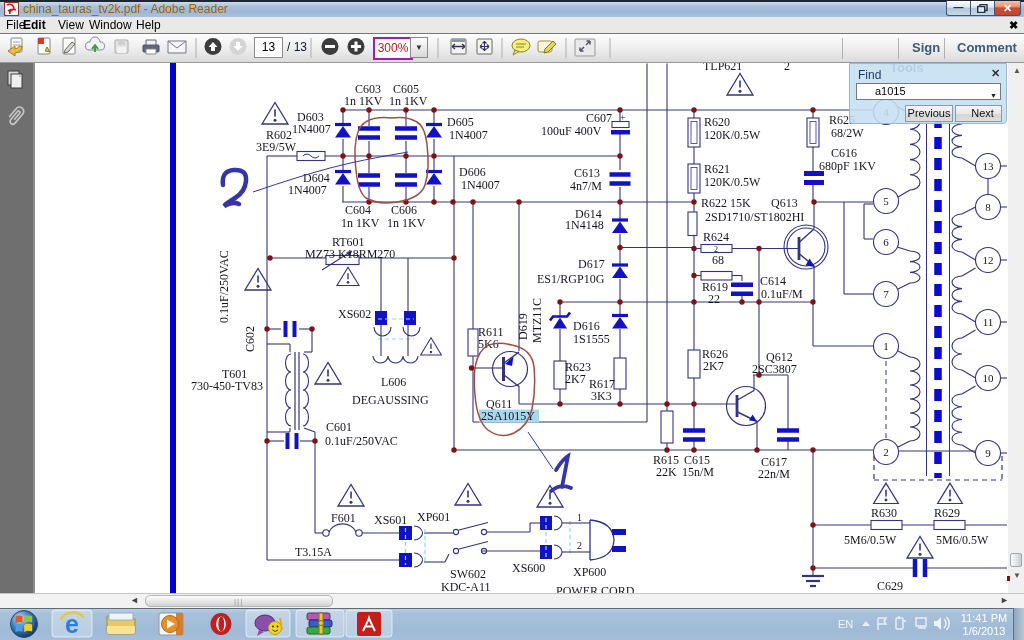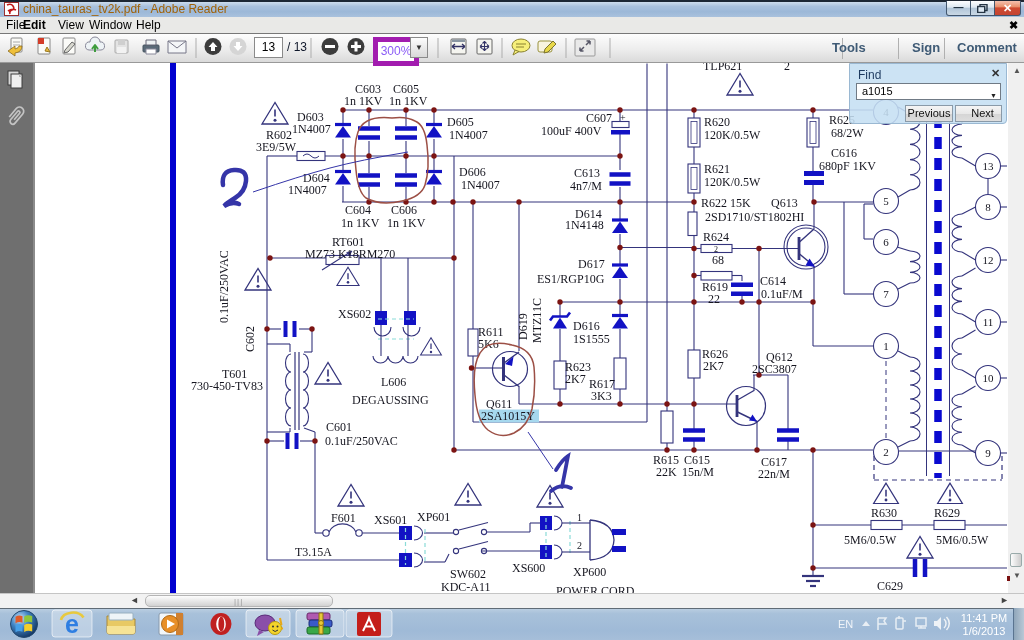--- a/index.html
+++ b/index.html
@@ -24,33 +24,33 @@
 #menubar span{position:absolute;top:1px;}
 
 #toolbar{left:0;top:33px;width:1024px;height:30px;
   background:linear-gradient(180deg,#fdfdfd 0%,#ededed 55%,#dadada 100%);
   border-bottom:1px solid #999;border-top:1px solid #777;box-sizing:border-box;}
 .tsep{position:absolute;top:4px;width:1px;height:21px;background:#b0b0b0;}
 .tbtxt{position:absolute;top:40px;font-size:13px;font-weight:bold;color:#3e5a75;}
 #pagebox{left:254px;top:37px;width:27px;height:19px;background:#fff;border:1px solid #8a8a8a;
   font-size:12px;color:#000;text-align:center;line-height:19px;}
 #pagetot{left:287px;top:40px;font-size:12px;color:#0f172a;}
-#zoombox{left:373px;top:37px;width:36px;height:19px;background:#fff;border:5px solid #a21caf;
-  font-size:12px;color:#8b5cf6;text-align:center;line-height:19px;}
+#zoombox{left:373px;top:37px;width:36px;height:19px;background:#fff;border:2px solid #a21caf;
+  font-size:12px;color:#b91c1c;text-align:center;line-height:19px;}
 #zoomdrop{left:410px;top:37px;width:16px;height:19px;border:1px solid #8a8a8a;
   background:linear-gradient(180deg,#fdfdfd,#d8d8d8);font-size:8px;color:#333;text-align:center;line-height:19px;}
 
 #sidebar{left:0;top:63px;width:35px;height:530px;background:#6f6f6f;border-right:2px solid #8c8c8c;box-sizing:border-box;}
 
 #find{left:849px;top:63px;width:158px;height:61px;background:rgba(197,223,242,0.88);
   border:1px solid #9ab8d2;border-radius:0 0 4px 4px;box-sizing:border-box;}
 #find .label{position:absolute;left:8px;top:4px;font-size:12px;color:#1d3a5f;}
 #find .x{position:absolute;left:141px;top:3px;font-size:11px;font-weight:bold;color:#333;}
 #findinput{position:absolute;left:6px;top:19px;width:145px;height:17px;background:#fff;
-  border:1px solid #707a85;box-sizing:border-box;font-size:11px;color:#000;padding-left:5px;line-height:15px;}
+  border:1px solid #707a85;box-sizing:border-box;font-size:11px;color:#000;padding-left:18px;line-height:15px;}
 #findinput .drop{position:absolute;right:3px;top:4px;font-size:7px;color:#222;}
 .findbtn{position:absolute;top:41px;height:17px;border:1px solid #8a9aa8;box-sizing:border-box;
   background:linear-gradient(180deg,#f5f5f5 0%,#e8e8e8 50%,#d5d5d5 55%,#dedede 100%);
   font-size:11px;color:#111;text-align:center;line-height:15px;}
 
 #vscroll{left:1008px;top:63px;width:16px;height:530px;background:#f0f0f0;}
 .varrow{position:absolute;width:14px;height:15px;font-size:8px;color:#555;text-align:center;line-height:14px;}
 #vthumb{position:absolute;width:12px;height:14px;
   background:linear-gradient(90deg,#fdfdfd,#ccc);border:1px solid #9aa;box-sizing:border-box;border-radius:2px;}
 
@@ -596,21 +596,21 @@
 </div>
 
 <div id="toolbar" class="abs"></div>
 <div id="pagebox" class="abs">13</div>
 <div id="pagetot" class="abs">/ 13</div>
 <div id="zoombox" class="abs">300%</div>
 <div id="zoomdrop" class="abs">▼</div>
 <div class="tsep" style="left:842px;top:38px;"></div>
 <div class="tsep" style="left:898px;top:38px;"></div>
 <div class="tsep" style="left:944px;top:38px;"></div>
-<div class="tbtxt" style="left:832px;">Tools</div>
+<div class="tbtxt" style="left:890px;margin-top:20px;">Tools</div>
 <div class="tbtxt" style="left:912px;">Sign</div>
 <div class="tbtxt" style="left:957px;">Comment</div>
 
 <div id="sidebar" class="abs"></div>
 
 <div id="vscroll" class="abs"></div>
 
 <div id="find" class="abs">
   <div class="label">Find</div>
     <div class="x">✕</div>

